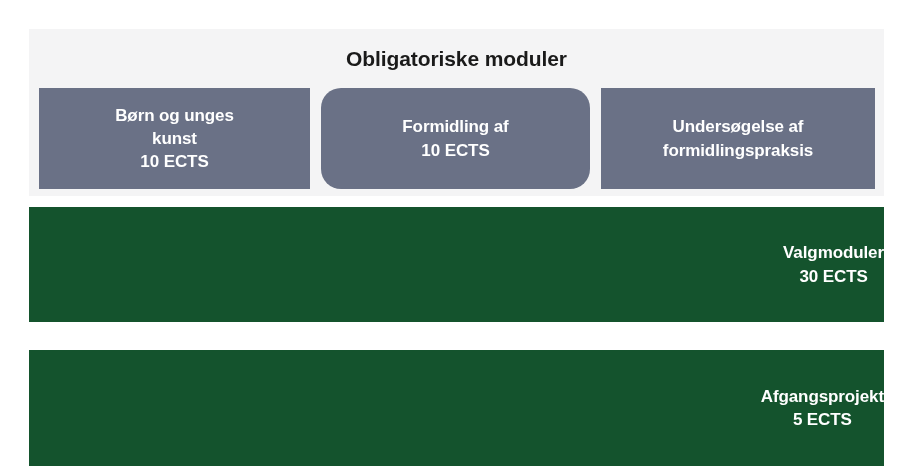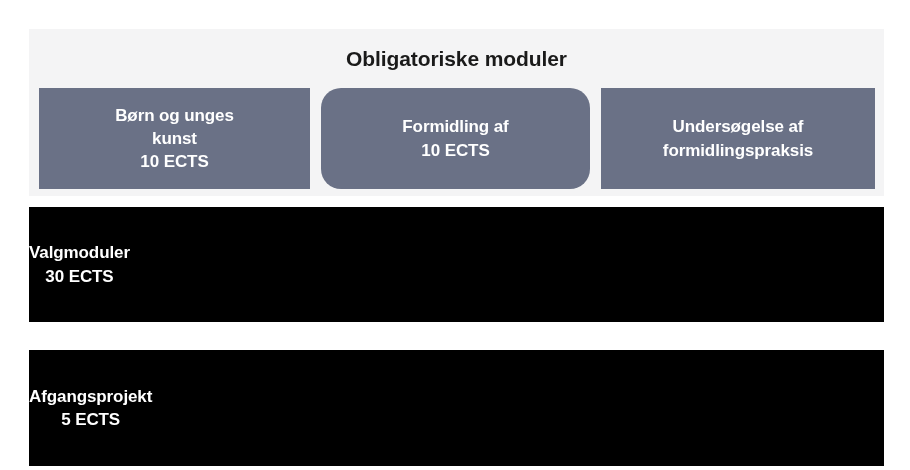--- a/index.html
+++ b/index.html
@@ -85,25 +85,25 @@
   .module-box .line {
     display: block;
     white-space: nowrap;
   }
 
   
   .wide-bar {
     position: absolute;
     left: 0;
     width: 855px;
-    background: #000000;
+    background: #14532d;
     color: #ffffff;
     display: flex;
     align-items: center;
-    justify-content: flex-start;
+    justify-content: flex-end;
     text-align: center;
     font-size: 17px;
     font-weight: bold;
     line-height: 1.37;
     box-sizing: border-box;
     letter-spacing: -0.1px;
   }
   .wide-bar .line {
     display: block;
     white-space: nowrap;

